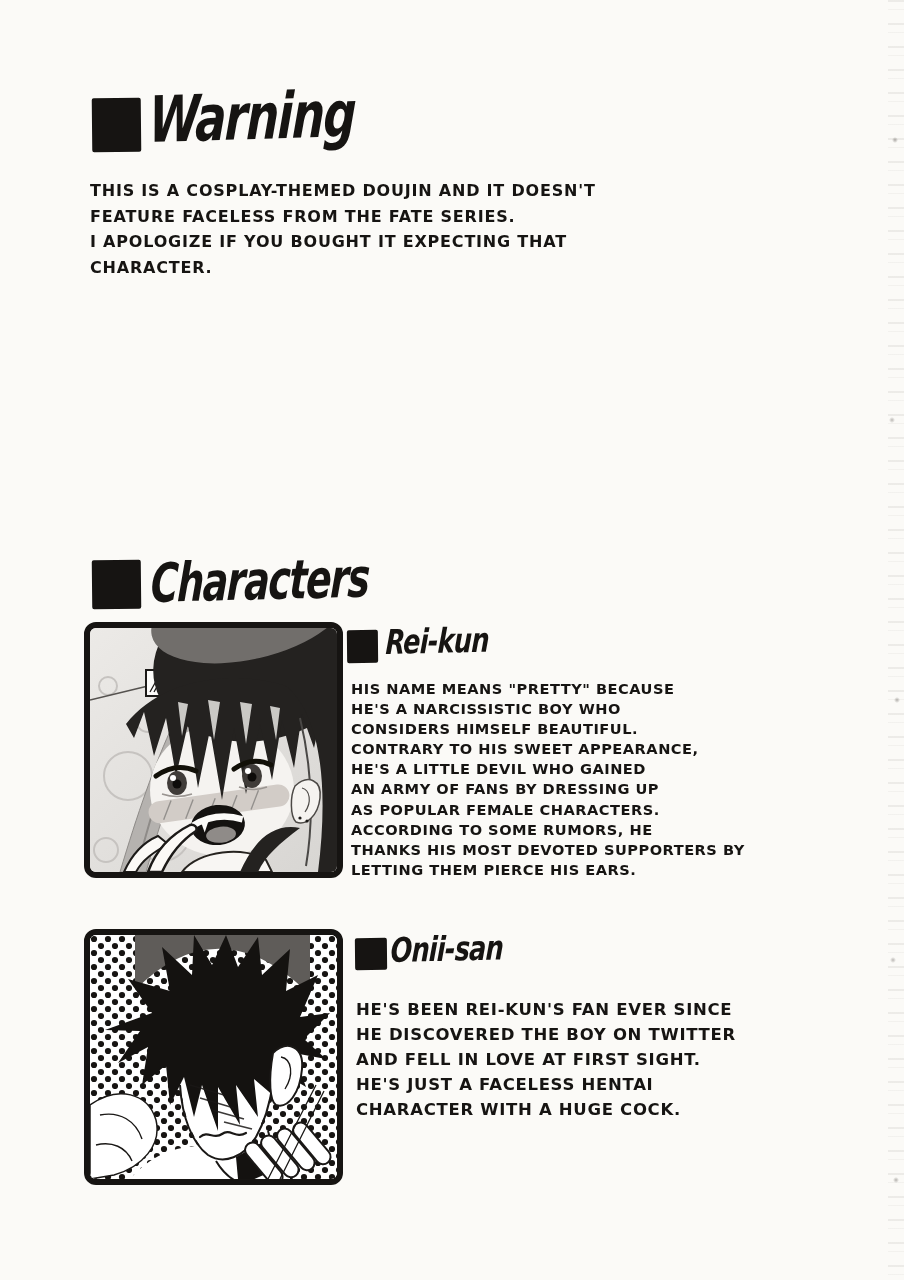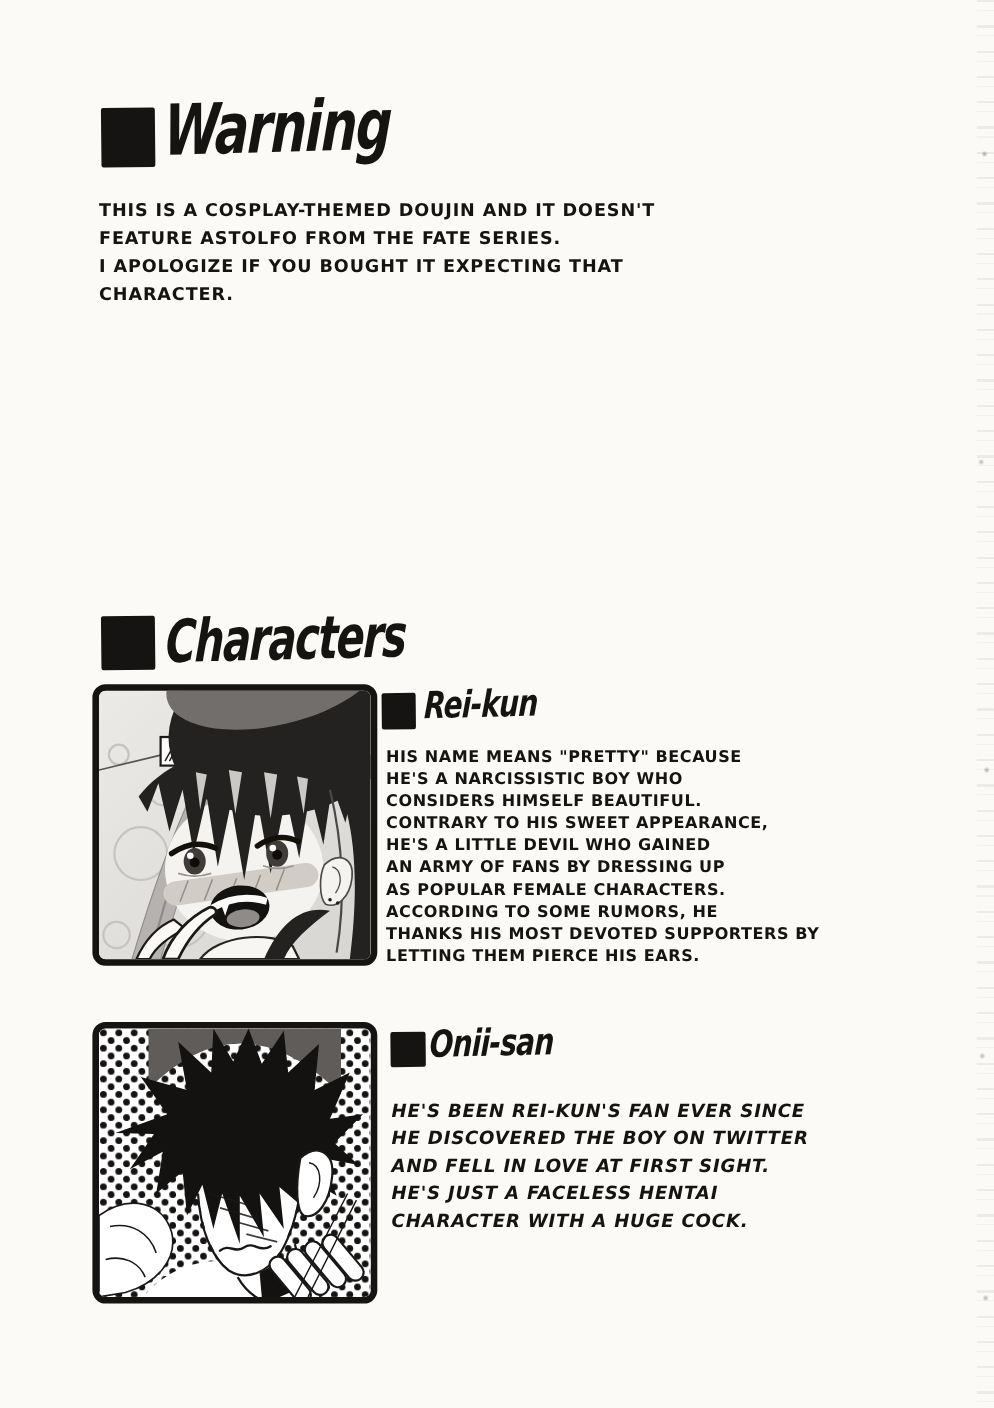--- a/index.html
+++ b/index.html
@@ -37,38 +37,38 @@
   .title-chars{left:150px;top:557px;font-size:54px;letter-spacing:-2px;
     transform:scaleX(.70) skewX(-4deg) rotate(-1deg);}
   .title-rei{left:385px;top:625px;font-size:34px;letter-spacing:-1px;
     transform:scaleX(.75) skewX(-4deg) rotate(-1deg);}
   .title-onii{left:390px;top:933px;font-size:34px;letter-spacing:-1px;
     transform:scaleX(.75) skewX(-4deg) rotate(-1deg);}
 
   .body-text{position:absolute;font-weight:bold;white-space:pre-line;}
   .warning-body{left:90px;top:178px;font-size:16px;line-height:25.5px;letter-spacing:.8px;}
   .rei-body{left:351px;top:679px;font-size:14.6px;line-height:20.1px;letter-spacing:.5px;}
-  .onii-body{left:356px;top:997px;font-size:16.5px;line-height:25px;letter-spacing:.7px;font-style:italic;}
+  .onii-body{left:356px;top:997px;font-size:16.5px;line-height:25px;letter-spacing:.7px;}
 
   .portrait{position:absolute;margin:0;width:247px;height:244px;
     border:6px solid #161412;border-radius:12px;overflow:hidden;background:#e6e4e1;}
   .rei-frame{left:84px;top:622px;}
   .onii-frame{left:84px;top:929px;background:#fff;}
   .portrait svg{display:block;width:100%;height:100%;}
 </style>
 </head>
 <body>
 
 <div class="page">
 
   <section>
     <div class="bullet bullet-warning"></div>
     <div class="display title-warning">Warning</div>
     <div class="body-text warning-body">THIS IS A COSPLAY-THEMED DOUJIN AND IT DOESN'T
-FEATURE ASTOLFO FROM THE FATE SERIES.
+FEATURE FACELESS FROM THE FATE SERIES.
 I APOLOGIZE IF YOU BOUGHT IT EXPECTING THAT
 CHARACTER.</div>
   </section>
 
   <section>
     <div class="bullet bullet-chars"></div>
     <div class="display title-chars">Characters</div>
 
     <figure class="portrait rei-frame">
       <svg viewBox="0 0 247 244" xmlns="http://www.w3.org/2000/svg">

